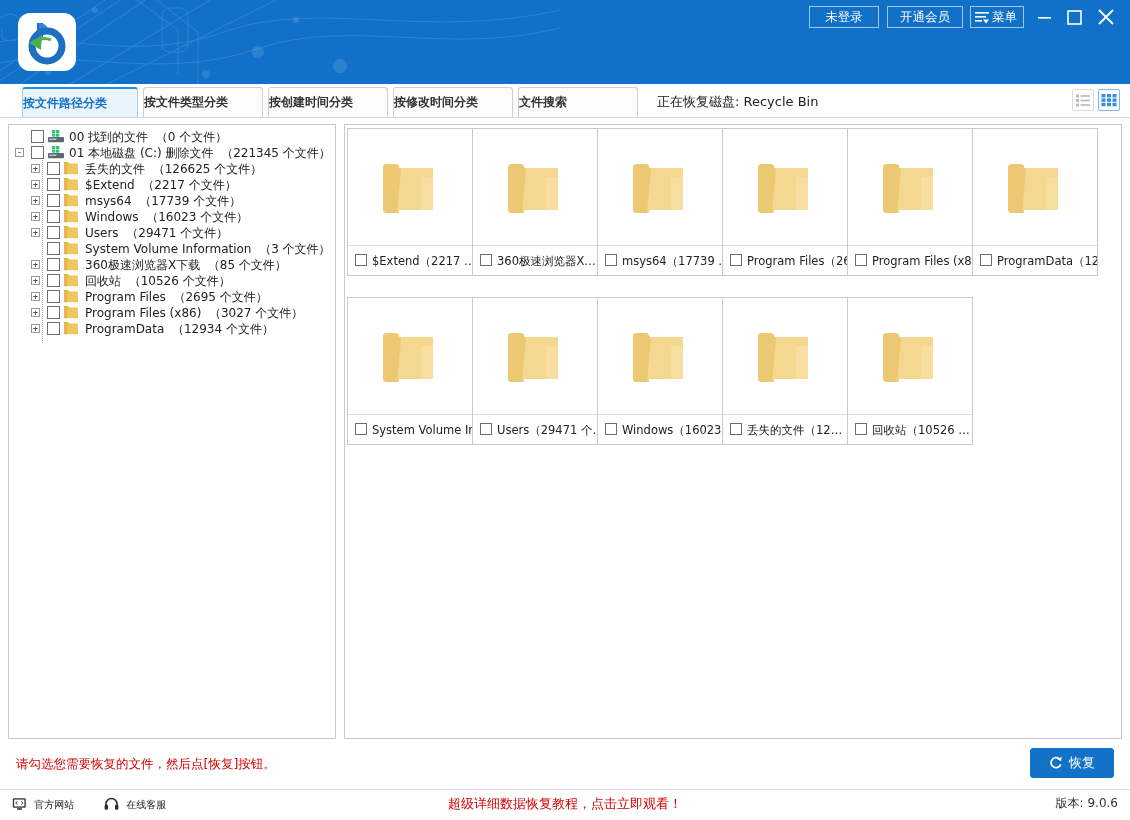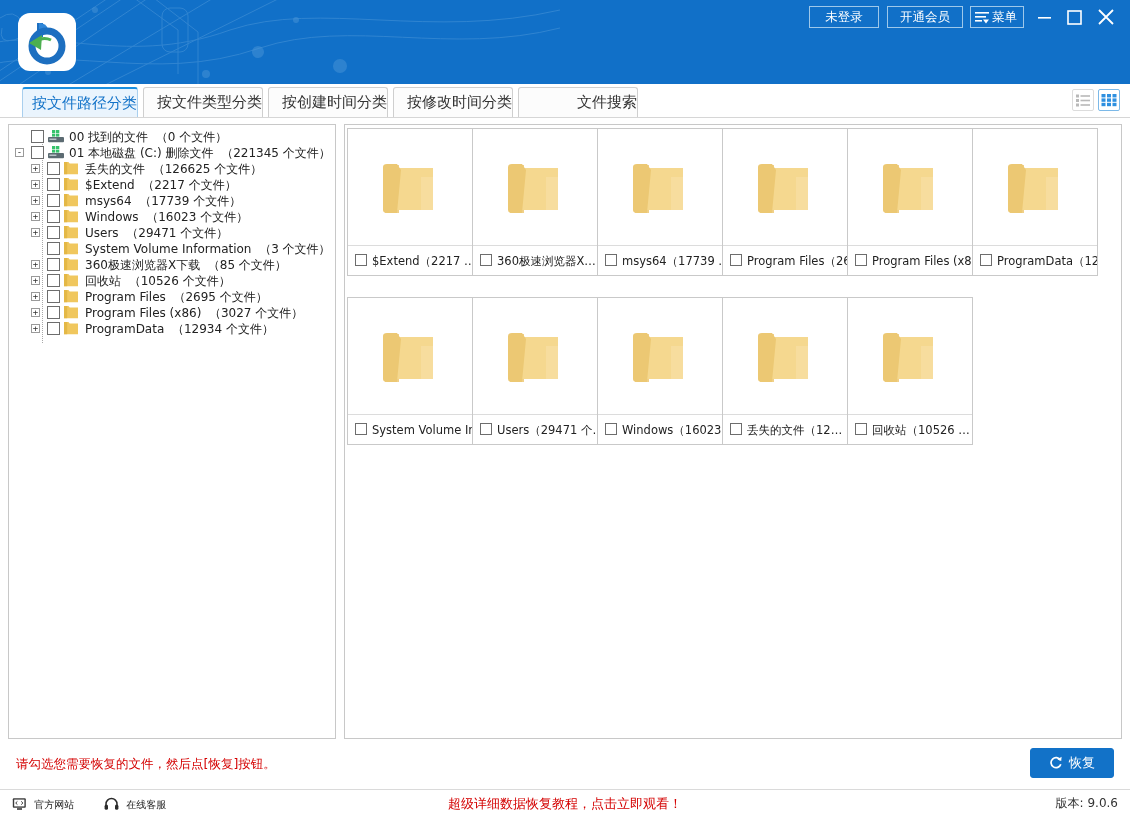--- a/index.html
+++ b/index.html
@@ -52,24 +52,25 @@
 
   
   .tabstrip{
     position:absolute; left:0; top:84px; width:1130px; height:34px;
     background:#fff; border-bottom:1px solid #d6d6d6;
   }
   .tab{
     position:absolute; top:3px; height:30px;
     border:1px solid #cfcfcf; border-bottom:none;
     background:#fcfcfc; color:#333;
-    font-size:15px; line-height:29px; text-align:right;
+    font-size:12px; line-height:29px; text-align:left;
     border-radius:3px 3px 0 0; cursor:pointer;
     font-family:"DejaVu Sans","Liberation Sans",sans-serif;
     white-space:nowrap;
+    font-weight:bold;
   }
   .tab.active{
     background:#eaf4fd; color:#1272c8;
     border-color:#a9cfee; border-top:2px solid #1b8fe0;
     line-height:28px;
   }
   .disk-label{
     position:absolute; left:657px; top:0; height:34px; line-height:36px;
     font-size:13px; color:#222;
     font-family:"DejaVu Sans","Liberation Sans",sans-serif;
@@ -257,20 +258,21 @@
     </svg>
   </div>
 </div>
 
 <div class="tabstrip">
   <div class="tab active" style="left:22px;width:116px;">按文件路径分类</div>
   <div class="tab" style="left:143px;width:120px;">按文件类型分类</div>
   <div class="tab" style="left:268px;width:120px;">按创建时间分类</div>
   <div class="tab" style="left:393px;width:120px;">按修改时间分类</div>
   <div class="tab" style="left:518px;width:120px;">文件搜索</div>
+  <div class="disk-label">正在恢复磁盘: Recycle Bin</div>
 </div>
 
 <div class="viewbtn list">
   <svg width="20" height="20" viewBox="0 0 20 20">
     <g fill="#b9b9b9">
       <rect x="3" y="4.5" width="3" height="3"></rect>
         <rect x="7.5" y="5.2" width="9.5" height="1.6"></rect>
       <rect x="3" y="9" width="3" height="3"></rect>
         <rect x="7.5" y="9.7" width="9.5" height="1.6"></rect>
       <rect x="3" y="13.5" width="3" height="3"></rect>

